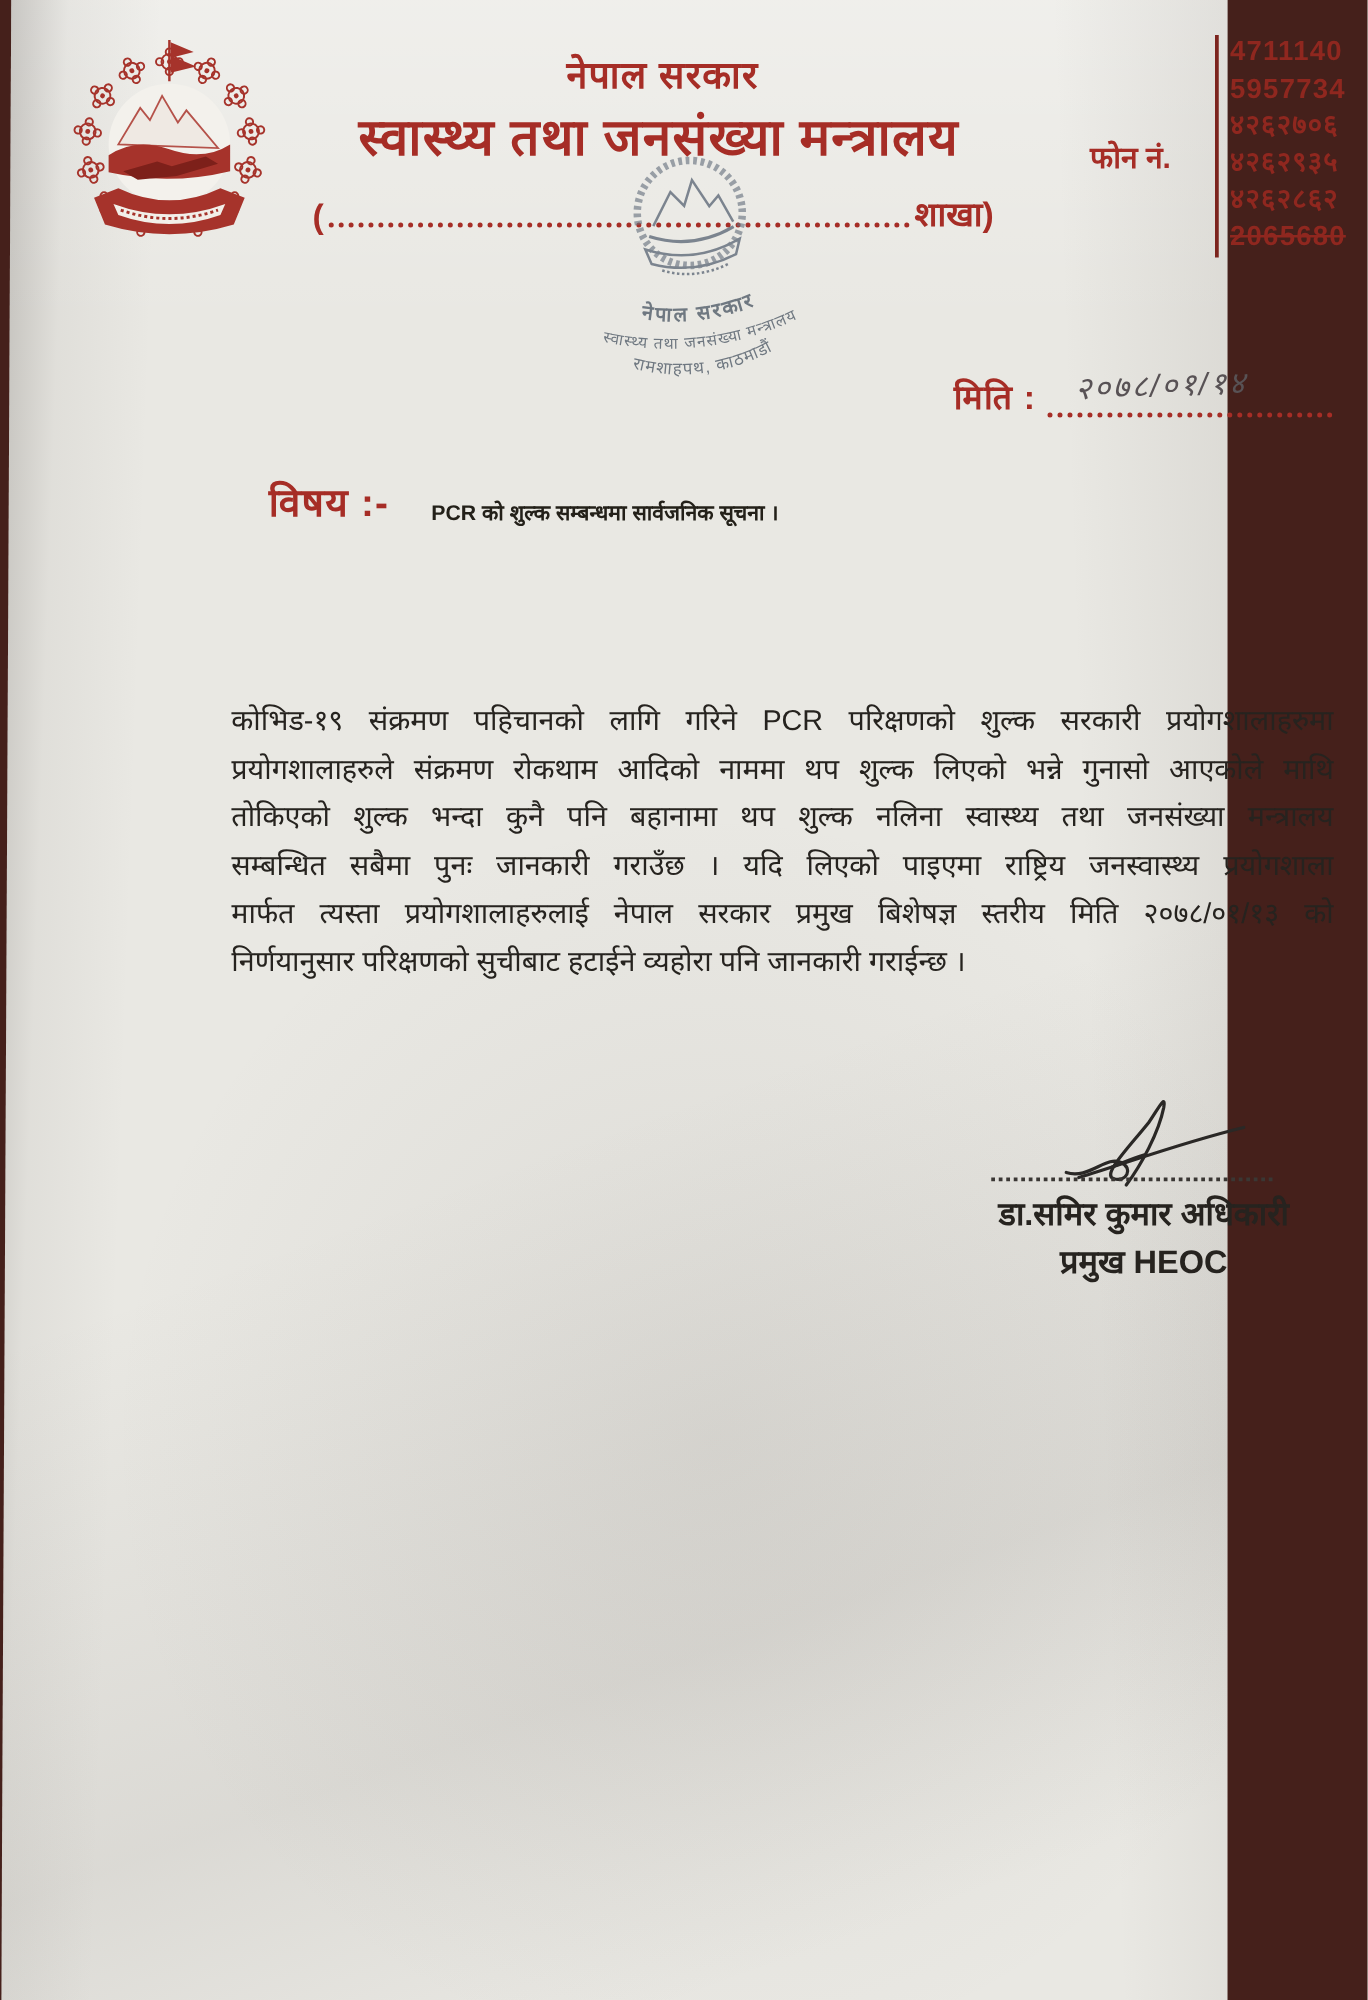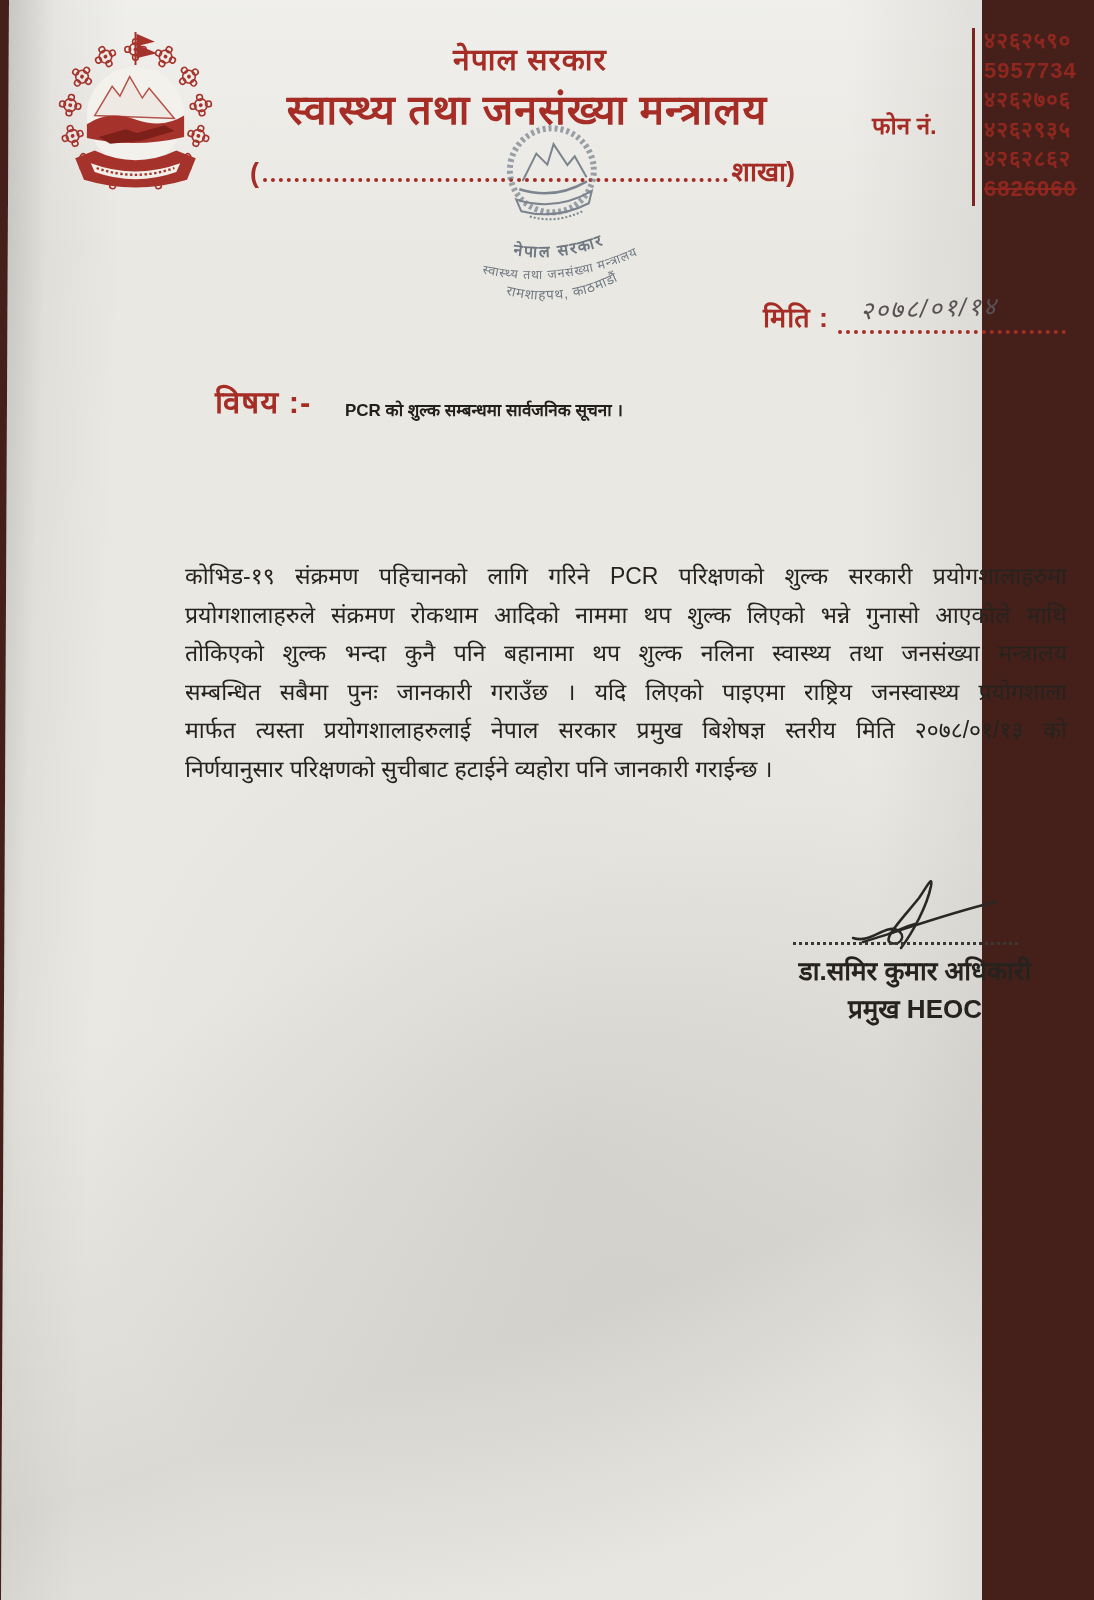--- a/index.html
+++ b/index.html
@@ -149,26 +149,26 @@
       </text>
       <text font-size="13.5" letter-spacing="1">
         <textPath href="#arc3" startOffset="50%">रामशाहपथ, काठमाडौं</textPath>
       </text>
     </g>
   </svg>
 
   <div class="abs red phone-label">फोन नं.</div>
   <div class="abs phone-divider"></div>
   <div class="abs phone-list">
-    <span class="phone-item">४२६२५९०</span>
+    <span class="phone-item">4711140</span>
     <span class="phone-item">5957734</span>
     <span class="phone-item">४२६२७०६</span>
     <span class="phone-item">४२६२९३५</span>
     <span class="phone-item">४२६२८६२</span>
-    <span class="phone-item struck">6826060</span>
+    <span class="phone-item struck">2065680</span>
   </div>
 
 
 
   <div class="abs red date-label">मिति :</div>
   <div class="abs date-dots"></div>
   <div class="abs date-value">२०७८/०१/१४</div>
 
   <div class="abs red subject-label">विषय :-</div>
   <div class="abs subject-text">PCR को शुल्क सम्बन्धमा सार्वजनिक सूचना ।</div>

